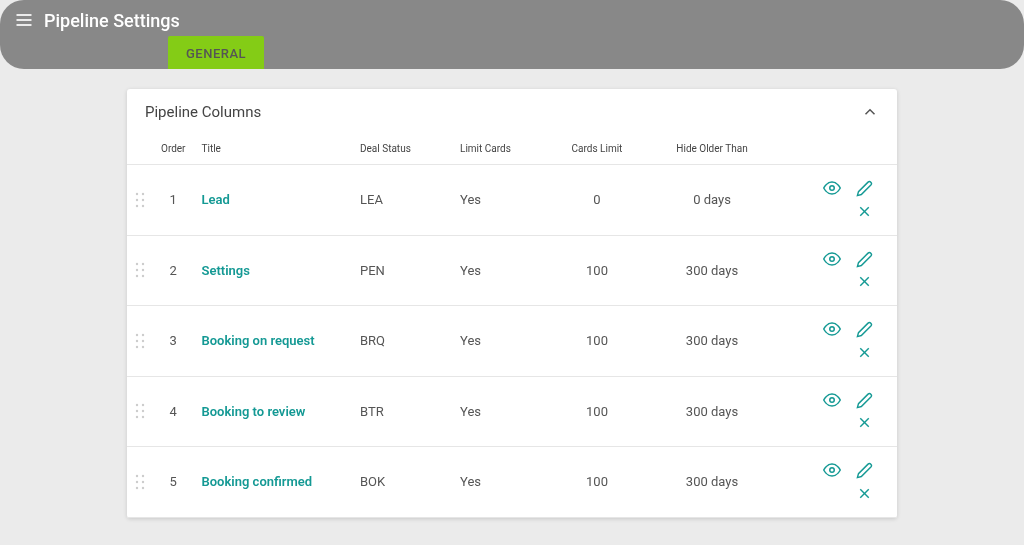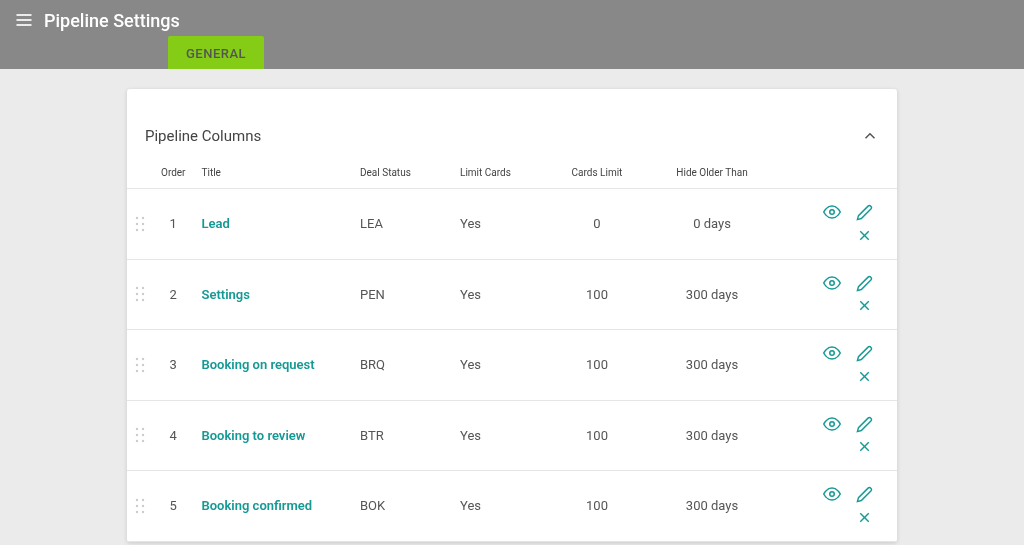--- a/index.html
+++ b/index.html
@@ -6,20 +6,21 @@
   body {
     font-family: "Segoe UI", Roboto, Arial, sans-serif;
     background: #ebebeb;
     width: 1024px;
     height: 545px;
     overflow: hidden;
   }
   .header {
     background: #888;
     color: #fff;
+    border-radius: 24px;
   }
   .header-top {
     display: flex;
     align-items: center;
     padding: 8px 12px 4px 12px;
   }
   .menu-btn {
     width: 24px; height: 24px;
     display:flex; align-items:center; justify-content:center;
     cursor:pointer; margin-right: 8px;
@@ -45,21 +46,20 @@
   }
   .content-wrap { padding: 20px 0 0 0; display:flex; justify-content:center;}
   .card {
     width: 770px; background:#fff;
     box-shadow: 0 1px 4px rgba(0,0,0,.15);
     border-radius:3px;
   }
   .card-header {
     display:flex; justify-content:space-between; align-items:center;
     padding: 14px 18px 12px 18px;
-    margin-top: 24px;
   }
   .card-title { font-size: 15px; color:#444; }
   .chevron { cursor:pointer; color:#555;}
   .table { width:100%; border-collapse:collapse; }
   .table th {
     text-align:left; font-size:10px; font-weight:400; color:#444;
     padding: 10px 8px; border-bottom:1px solid #e6e6e6;
   }
   .table td {
     font-size: 13px; color:#555; padding: 12px 8px;

